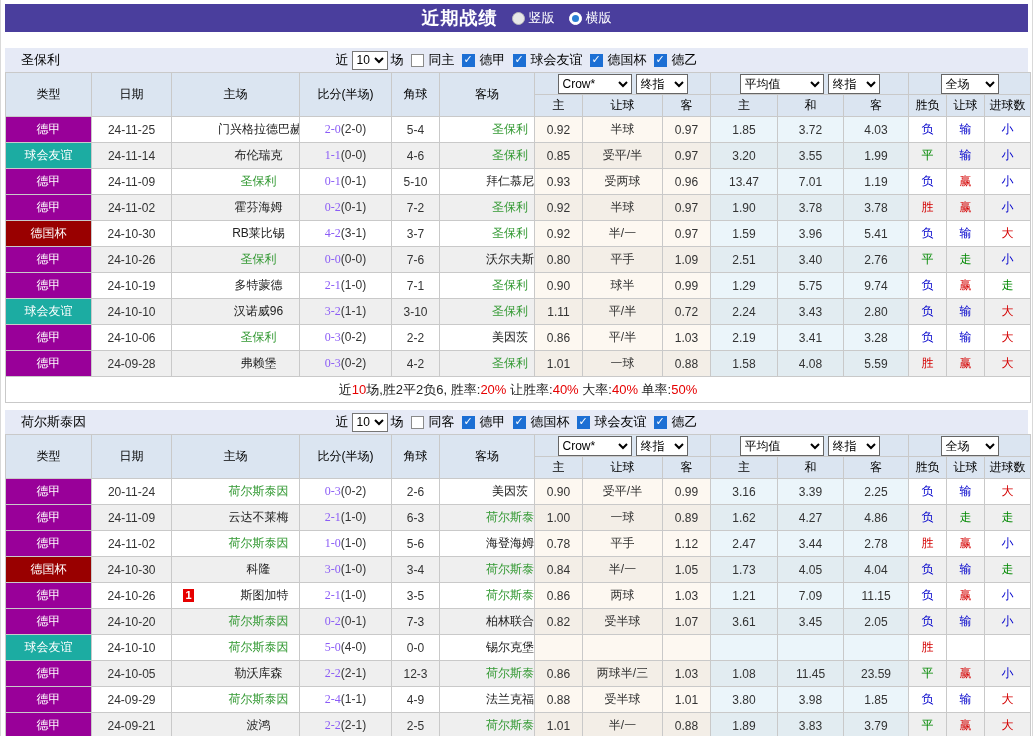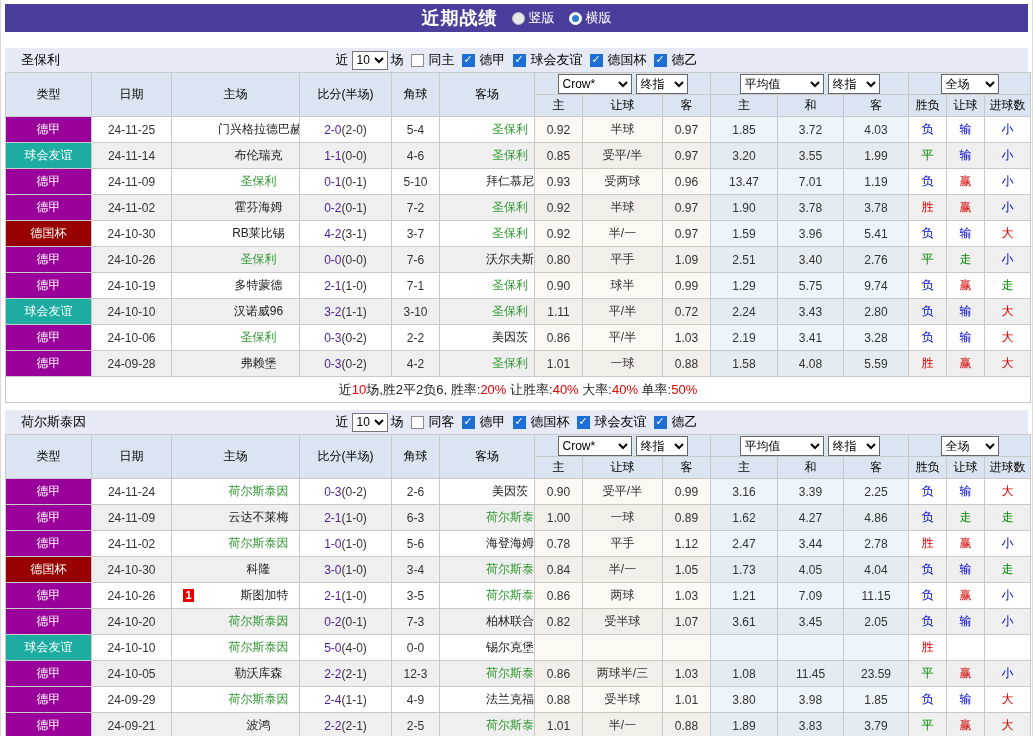--- a/index.html
+++ b/index.html
@@ -25,21 +25,21 @@
   thead th{background:#dbe5f1;font-weight:normal;height:21px;color:#000;}
   .hdr-select{font-size:12px;height:20px;border:1px solid #666;background:#fff;margin:0 2px;}
   tbody td{height:25px;color:#333;}
   tr.odd td{background:#fff;}
   tr.even td{background:#efefef;}
   tr.odd td.crow{background:#fdf8f1;}
   tr.even td.crow{background:#f3eee7;}
   tr.odd td.avg{background:#ebf5fa;}
   tr.even td.avg{background:#e2ecf1;}
   td.type{color:#fff;}
-  .score-main{color:#4c1d95;}
+  .score-main{color:#8b5cf6;font-family:Liberation Serif, serif;}
   .score-half{color:#333;}
   .card{background:#e60000;color:#fff;font-size:11px;line-height:13px;padding:0 2px;display:inline-block;margin:0 1px;font-weight:bold;}
   td.summary{background:#fff;height:25px;font-size:13px;color:#222;}
   td.summary .red{color:#e60000;}
   .teamlink{text-decoration:none;color:#222;cursor:pointer;padding-left:46px;}
   .teamlink.focal{color:#339933;}
 </style>
 </head>
 <body>
 
@@ -353,21 +353,21 @@
               <th>和</th>
               <th>客</th>
               <th>胜负</th>
               <th>让球</th>
               <th>进球数</th>
             </tr>
           </thead>
           <tbody>
             <tr class="odd">
               <td class="type" style="background: rgb(153, 0, 153);">德甲</td>
-              <td>24-11-24</td>
+              <td>20-11-24</td>
               <td><span class="teamlink focal">荷尔斯泰因</span></td>
               <td><span class="score-main">0-3</span><span class="score-half">(0-2)</span></td>
               <td>2-6</td>
               <td><span class="teamlink">美因茨</span></td>
               <td class="crow">0.90</td>
               <td class="crow">受平/半</td>
               <td class="crow">0.99</td>
               <td class="avg">3.16</td>
               <td class="avg">3.39</td>
               <td class="avg">2.25</td>

